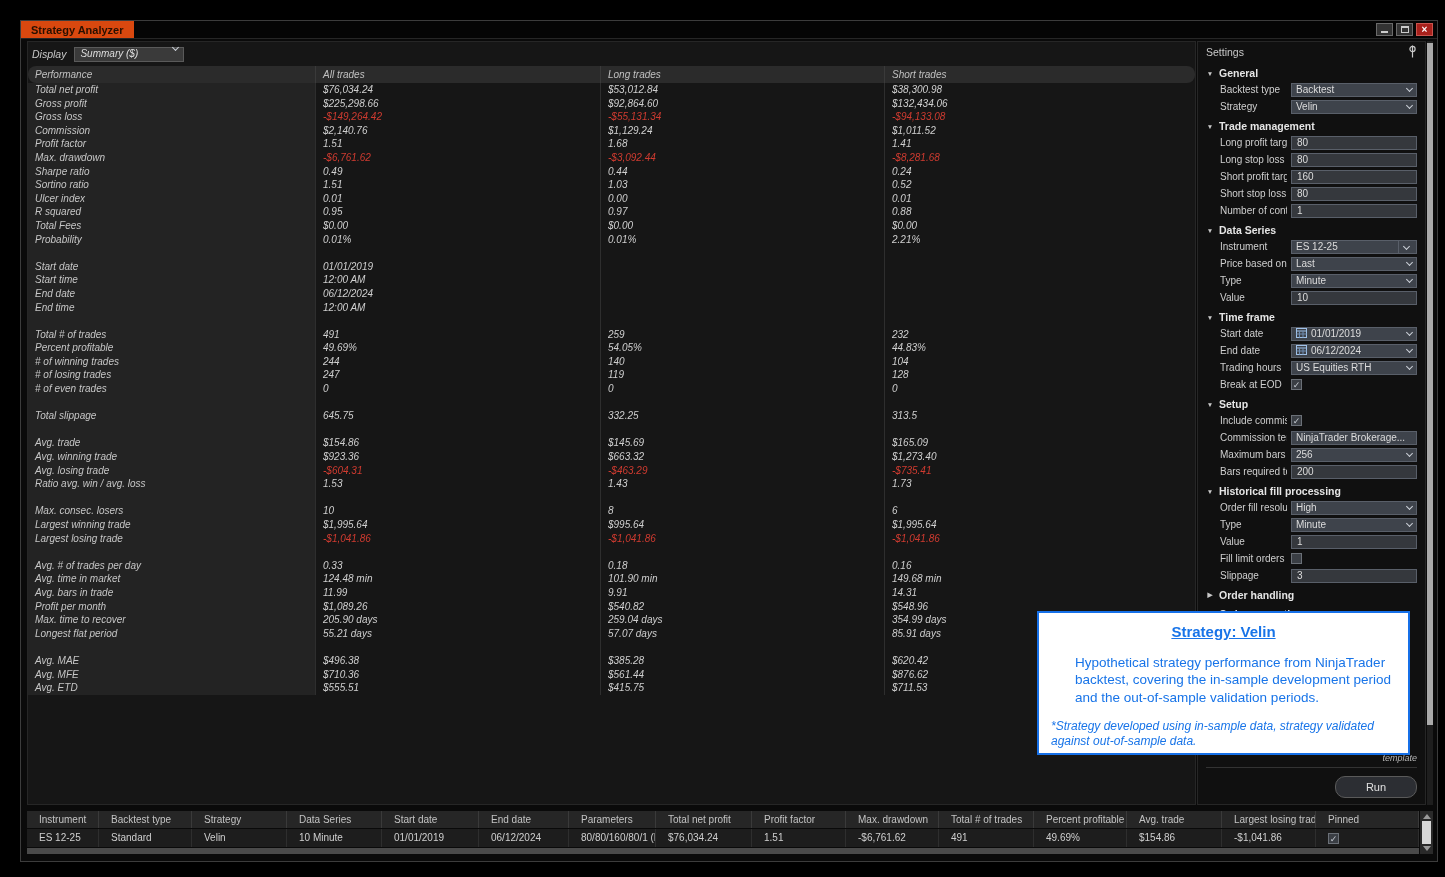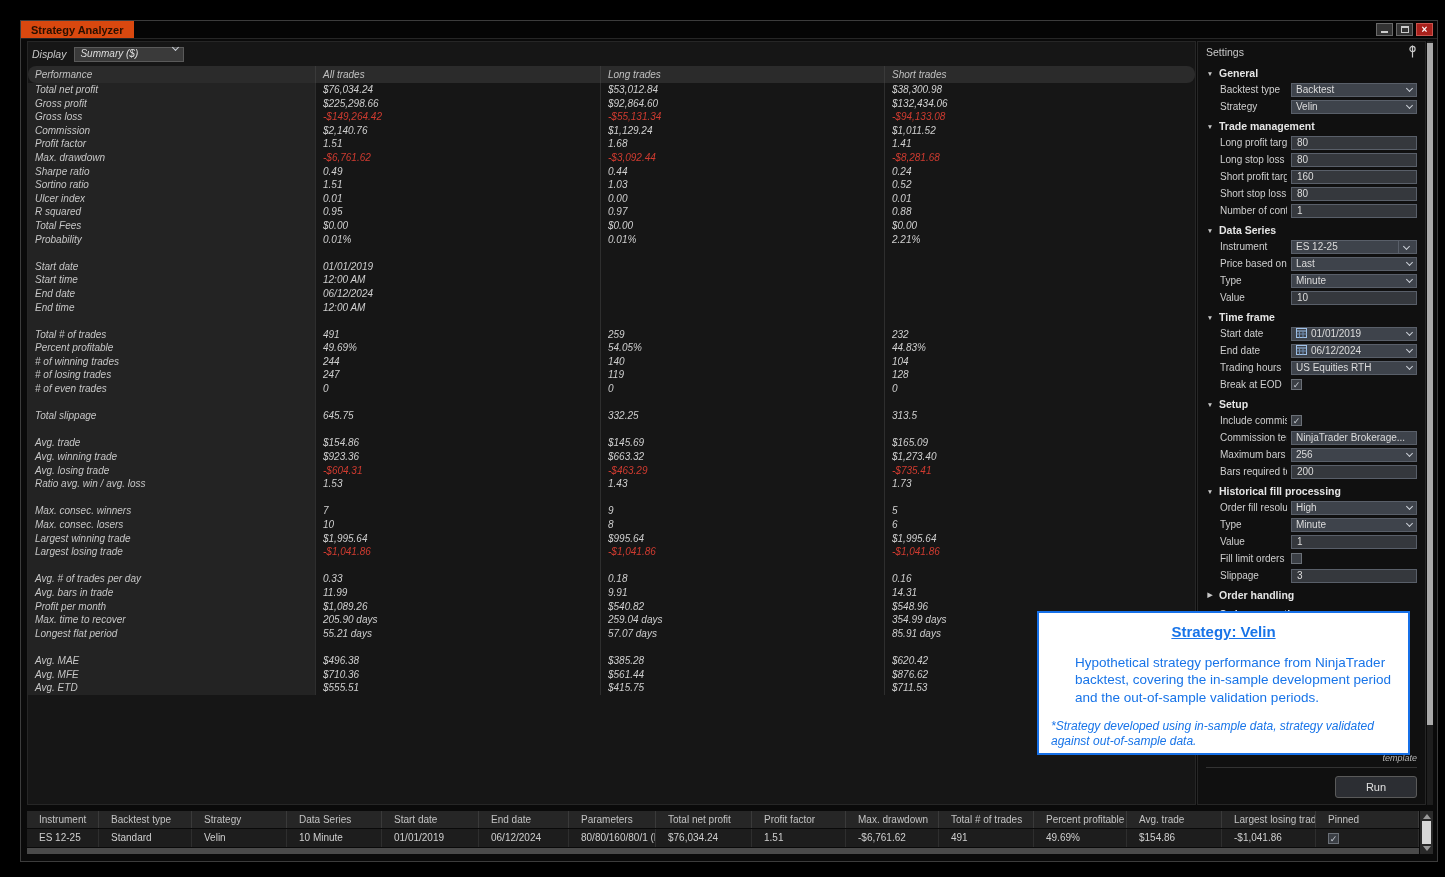--- a/index.html
+++ b/index.html
@@ -51,21 +51,21 @@
   .sel{background:#3e434b;border:1px solid #595f69;padding:0 4px;}
   .sel .chev{margin-left:auto;}
   .inp{background:#35383d;border:1px solid #595f69;padding:0 5px;}
   .chevbox{margin-left:auto;align-self:stretch;display:flex;align-items:center;border-left:1px solid #595f69;padding:0 3px 0 5px;}
   .chevbox .chev{margin:0 0 0 0;}
   .cb{width:11px;height:11px;background:#3a3e44;border:1px solid #6b7077;font-size:9px;line-height:10px;color:#c6cbd2;text-align:center;flex:none;}
   .cal{margin-right:4px;flex:none;}
   .settings-bottom{position:absolute;left:8px;right:8px;bottom:6px;}
   .template-label{text-align:right;font-style:italic;font-size:9px;color:#b5b5b5;margin-bottom:4px;}
   .run-bar{border-top:1px solid #333;padding-top:8px;display:flex;justify-content:flex-end;}
-  .run-btn{width:82px;height:22px;background:#2c2e33;border:1px solid #5a5a5a;border-radius:3px;color:#e0e0e0;font-size:11px;display:flex;align-items:center;justify-content:center;cursor:default;}
+  .run-btn{width:82px;height:22px;background:#2c2e33;border:1px solid #5a5a5a;border-radius:10px;color:#e0e0e0;font-size:11px;display:flex;align-items:center;justify-content:center;cursor:default;}
   .settings-scroll{width:6px;background:#1e1e1e;margin-left:1px;position:relative;}
   .settings-thumb{position:absolute;left:0;right:0;top:2px;bottom:80px;background:#a9a9a9;}
 
   
   .annotation{position:absolute;left:1037px;top:611px;width:373px;height:144px;background:#fff;border:2px solid #1670e8;color:var(--ann-blue);padding:6px 12px;z-index:10;}
   .ann-title{text-align:center;font-weight:bold;text-decoration:underline;font-size:15px;margin-top:4px;}
   .ann-body{margin-top:14px;font-size:13.5px;line-height:1.28;margin-left:24px;}
   .ann-foot{margin-top:13px;font-size:12px;font-style:italic;line-height:1.25;}
 
   
@@ -303,26 +303,20 @@
             <div class="pcell pval">1.43</div>
             <div class="pcell pval">1.73</div>
           </div>
           <div class="prow">
             <div class="pcell plabel"></div>
             <div class="pcell pval"></div>
             <div class="pcell pval"></div>
             <div class="pcell pval"></div>
           </div>
           <div class="prow">
-            <div class="pcell plabel">Max. consec. winners</div>
-            <div class="pcell pval">7</div>
-            <div class="pcell pval">9</div>
-            <div class="pcell pval">5</div>
-          </div>
-          <div class="prow">
             <div class="pcell plabel">Max. consec. losers</div>
             <div class="pcell pval">10</div>
             <div class="pcell pval">8</div>
             <div class="pcell pval">6</div>
           </div>
           <div class="prow">
             <div class="pcell plabel">Largest winning trade</div>
             <div class="pcell pval">$1,995.64</div>
             <div class="pcell pval">$995.64</div>
             <div class="pcell pval">$1,995.64</div>
@@ -337,20 +331,26 @@
             <div class="pcell plabel"></div>
             <div class="pcell pval"></div>
             <div class="pcell pval"></div>
             <div class="pcell pval"></div>
           </div>
           <div class="prow">
             <div class="pcell plabel">Avg. # of trades per day</div>
             <div class="pcell pval">0.33</div>
             <div class="pcell pval">0.18</div>
             <div class="pcell pval">0.16</div>
+          </div>
+          <div class="prow">
+            <div class="pcell plabel">Avg. time in market</div>
+            <div class="pcell pval">124.48 min</div>
+            <div class="pcell pval">101.90 min</div>
+            <div class="pcell pval">149.68 min</div>
           </div>
           <div class="prow">
             <div class="pcell plabel">Avg. bars in trade</div>
             <div class="pcell pval">11.99</div>
             <div class="pcell pval">9.91</div>
             <div class="pcell pval">14.31</div>
           </div>
           <div class="prow">
             <div class="pcell plabel">Profit per month</div>
             <div class="pcell pval">$1,089.26</div>

